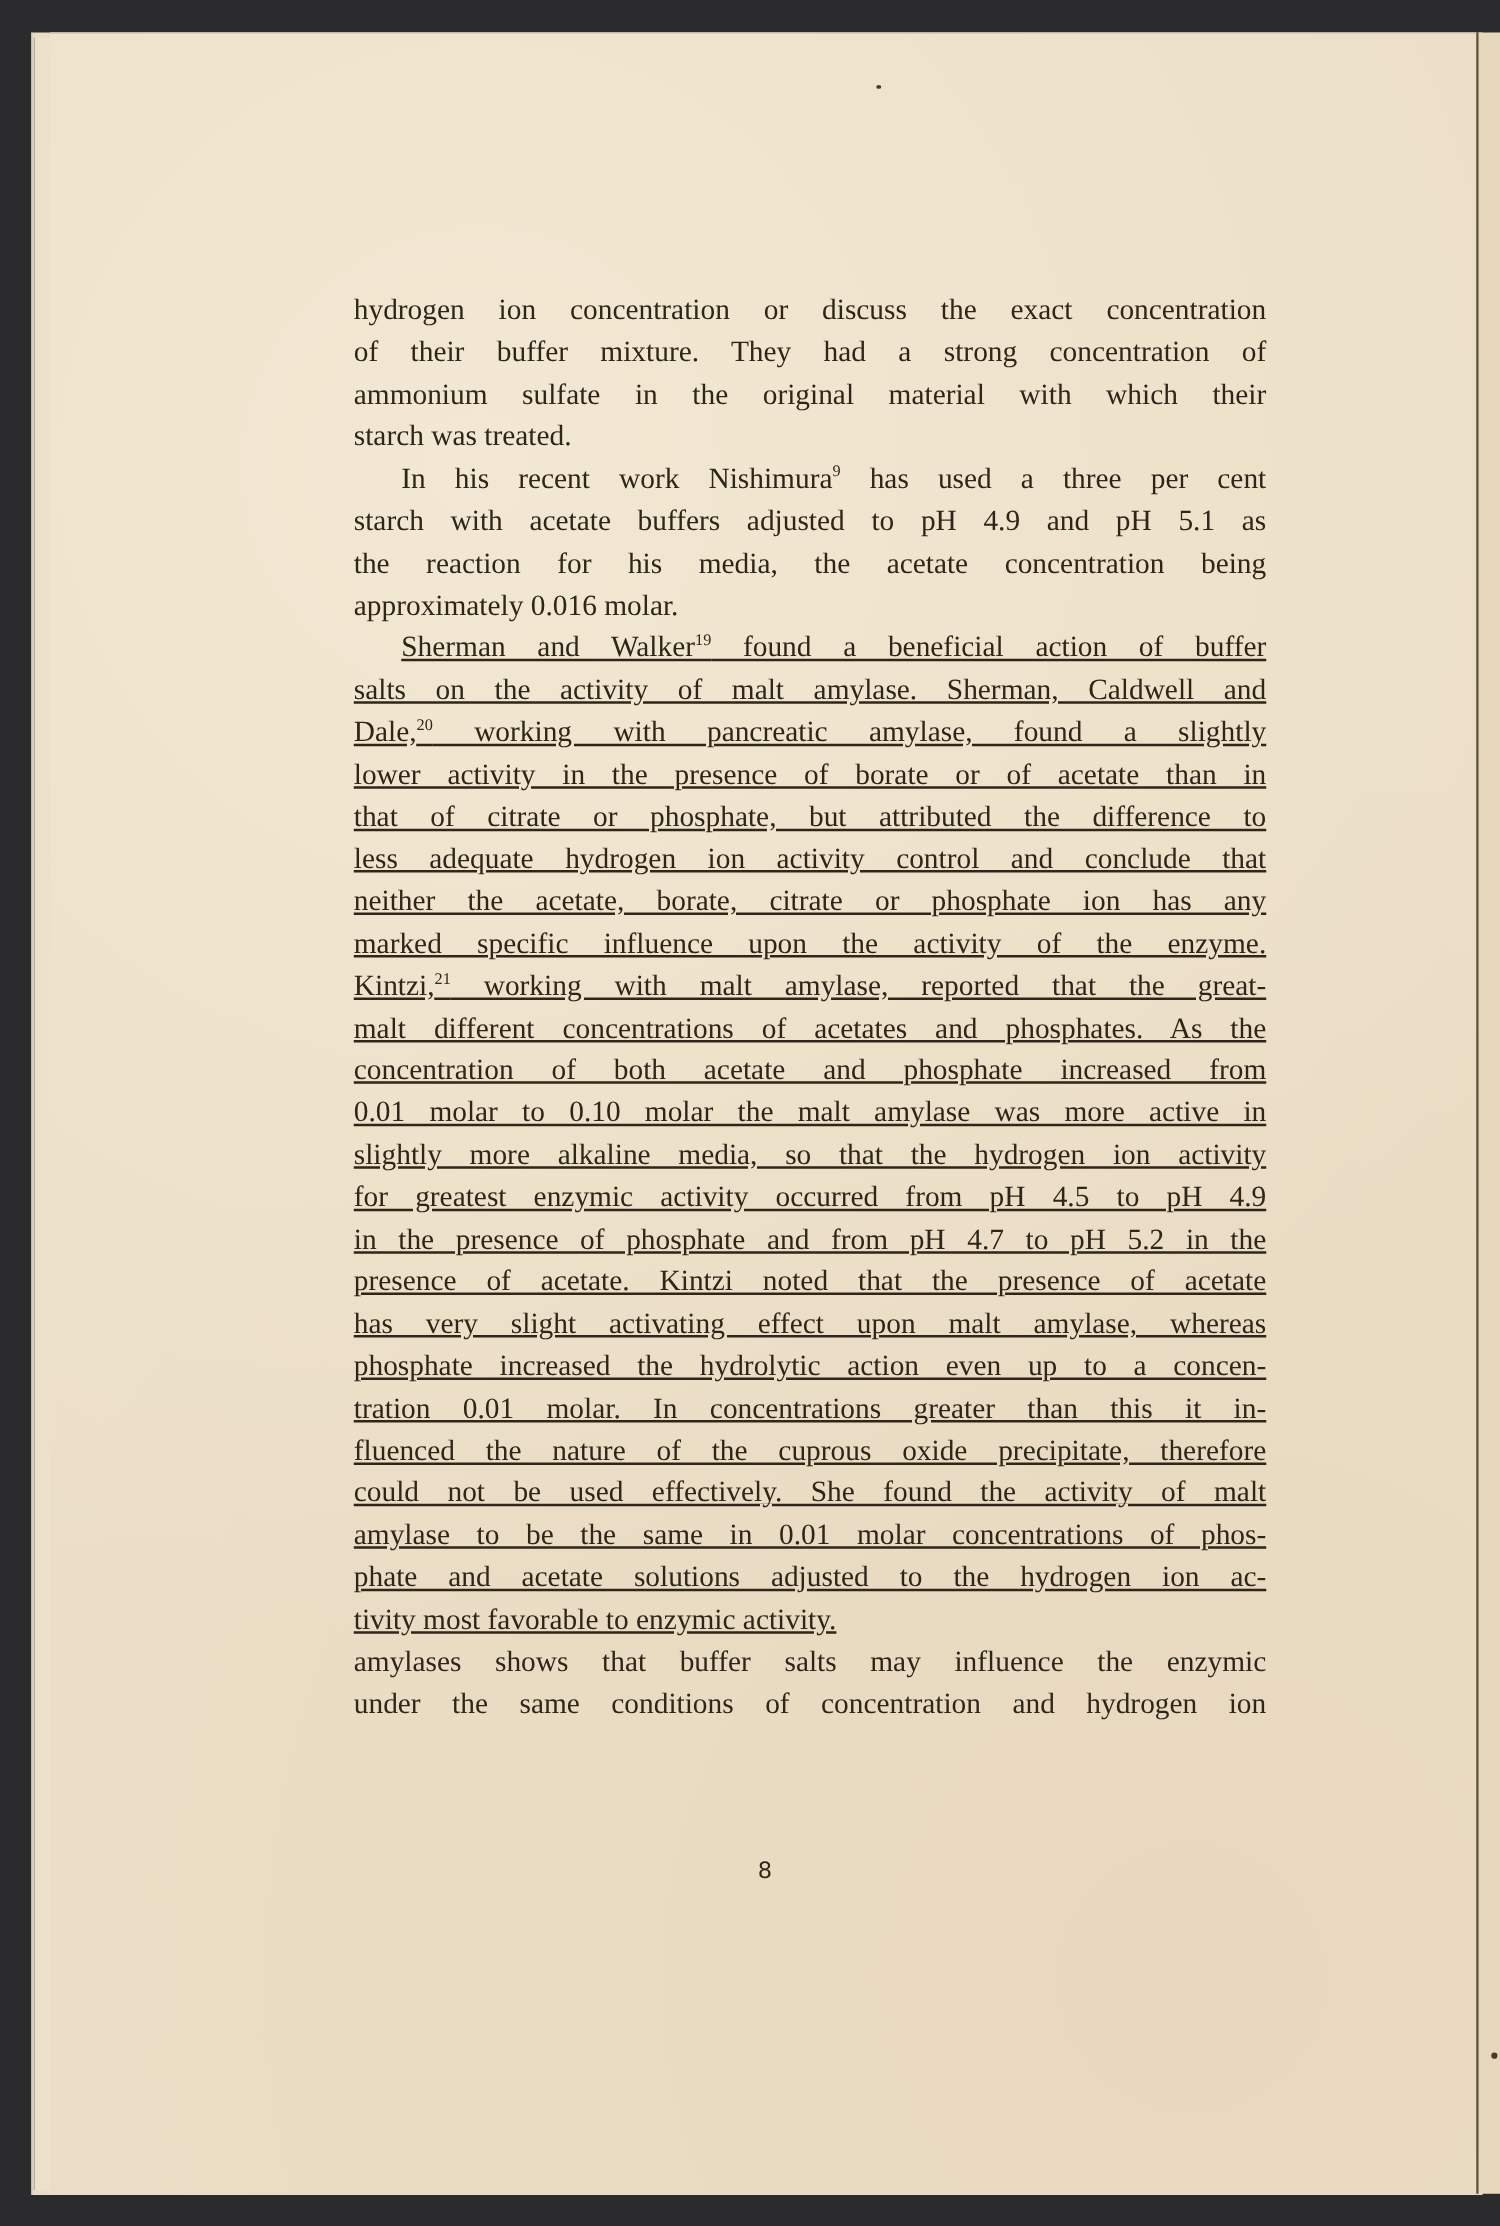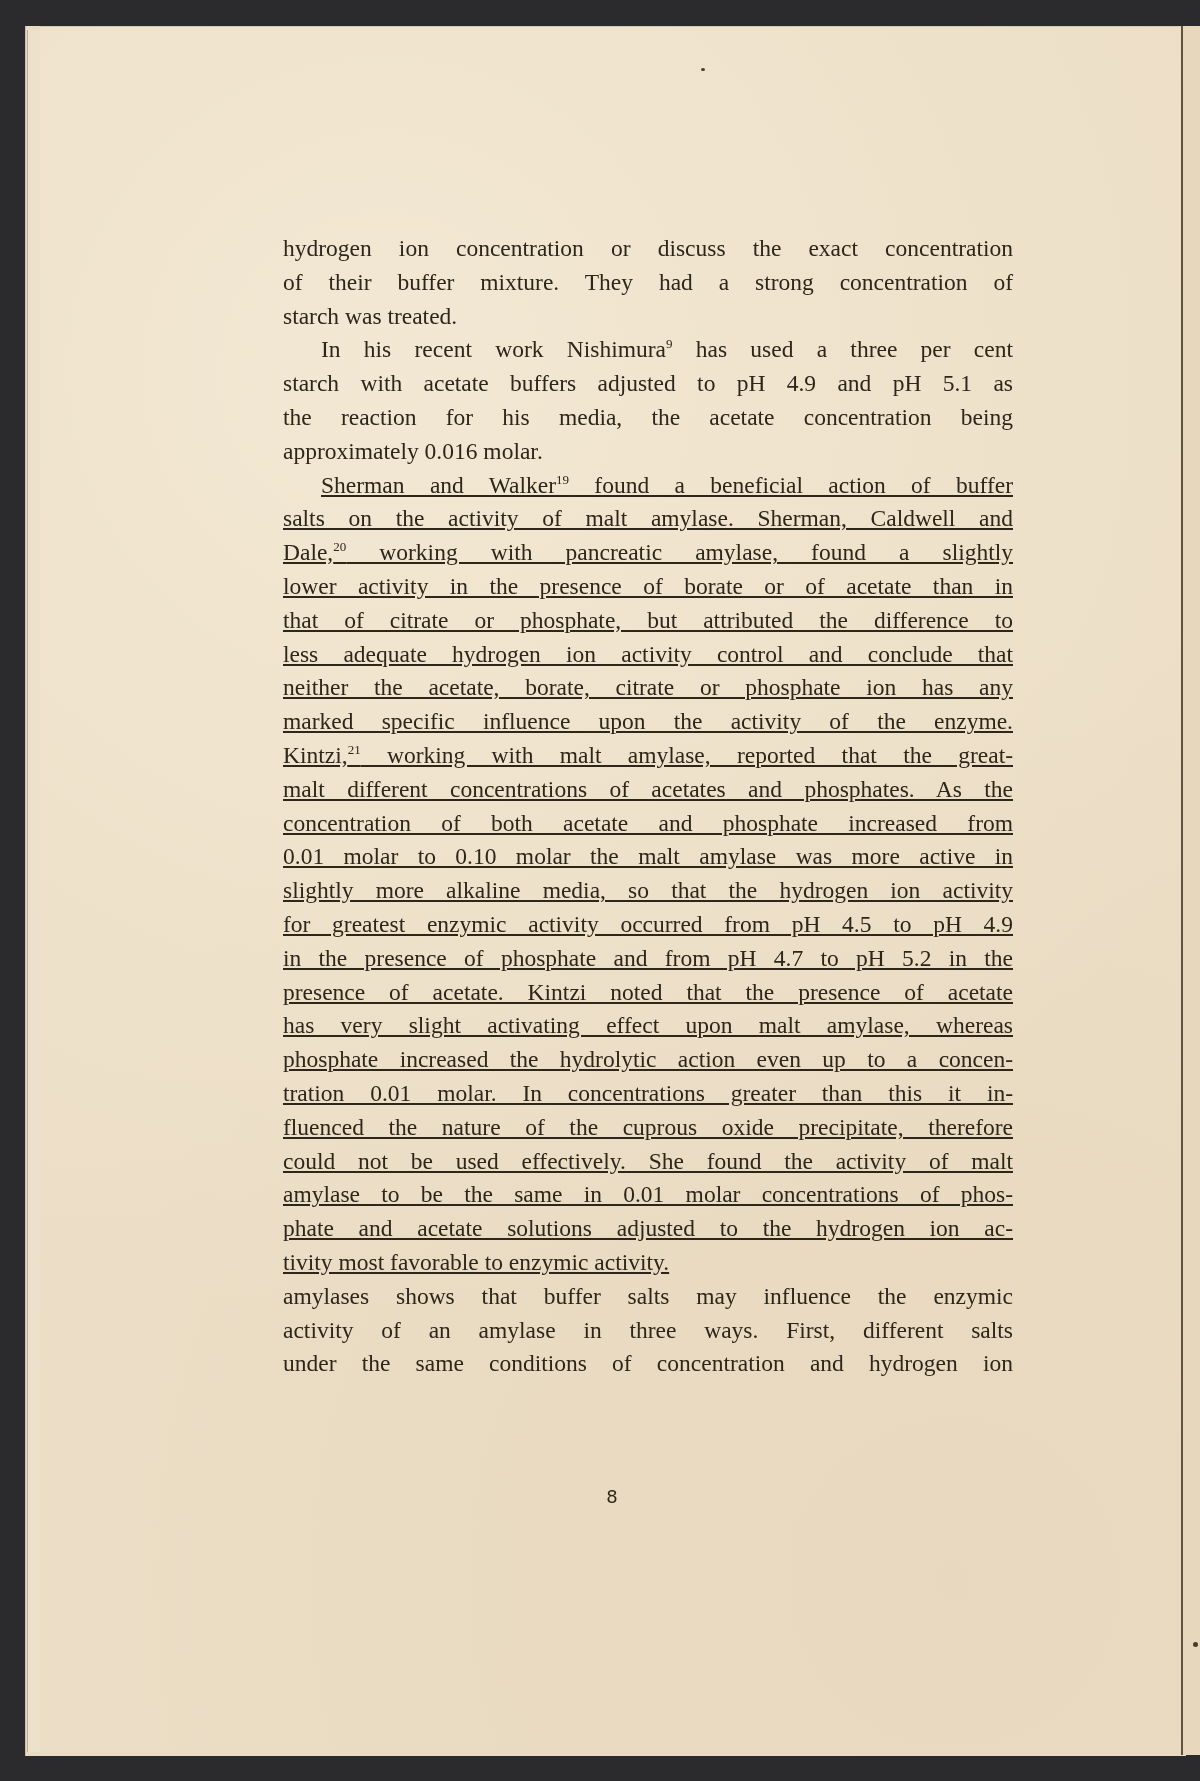--- a/index.html
+++ b/index.html
@@ -60,20 +60,21 @@
 <div class="right-fold"></div>
 <div class="next-page"></div>
 
 <div class="speck" style="left:701px;top:68px;"></div>
 <div class="speck" style="left:1193px;top:1642px;width:5px;height:5px;"></div>
 
 <div class="text-block" id="text-block">
     <div style="margin-bottom: 0px;">
       <span class="line"><span>hydrogen ion concentration or discuss the exact concentration</span></span>
       <span class="line"><span>of their buffer mixture.  They had a strong concentration of</span></span>
+      <span class="line"><span>ammonium sulfate in the original material with which their</span></span>
       <span class="line last"><span>starch was treated.</span></span>
     </div>
     <div style="margin-bottom: 0px;">
       <span class="line indent"><span>In his recent work Nishimura</span><sup>9</sup><span> has used a three per cent</span></span>
       <span class="line"><span>starch with acetate buffers adjusted to pH 4.9 and pH 5.1 as</span></span>
       <span class="line"><span>the reaction for his media, the acetate concentration being</span></span>
       <span class="line last"><span>approximately 0.016 molar.</span></span>
     </div>
     <div style="margin-bottom: 0px; text-decoration: underline;">
       <span class="line indent"><span>Sherman and Walker</span><sup>19</sup><span> found a beneficial action of buffer</span></span>
@@ -96,18 +97,17 @@
       <span class="line"><span>phosphate increased the hydrolytic action even up to a concen-</span></span>
       <span class="line"><span>tration 0.01 molar.  In concentrations greater than this it in-</span></span>
       <span class="line"><span>fluenced the nature of the cuprous oxide precipitate, therefore</span></span>
       <span class="line"><span>could not be used effectively.  She found the activity of malt</span></span>
       <span class="line"><span>amylase to be the same in 0.01 molar concentrations of phos-</span></span>
       <span class="line"><span>phate and acetate solutions adjusted to the hydrogen ion ac-</span></span>
       <span class="line last"><span>tivity most favorable to enzymic activity.</span></span>
     </div>
     <div>
       <span class="line"><span>amylases shows that buffer salts may influence the enzymic</span></span>
-      <span class="line"><span>activity of an amylase in three ways.  First, different salts</span></span>
       <span class="line"><span>under the same conditions of concentration and hydrogen ion</span></span>
     </div>
   </div>
 
 <div class="page-number">8</div>
 
 </body></html>

